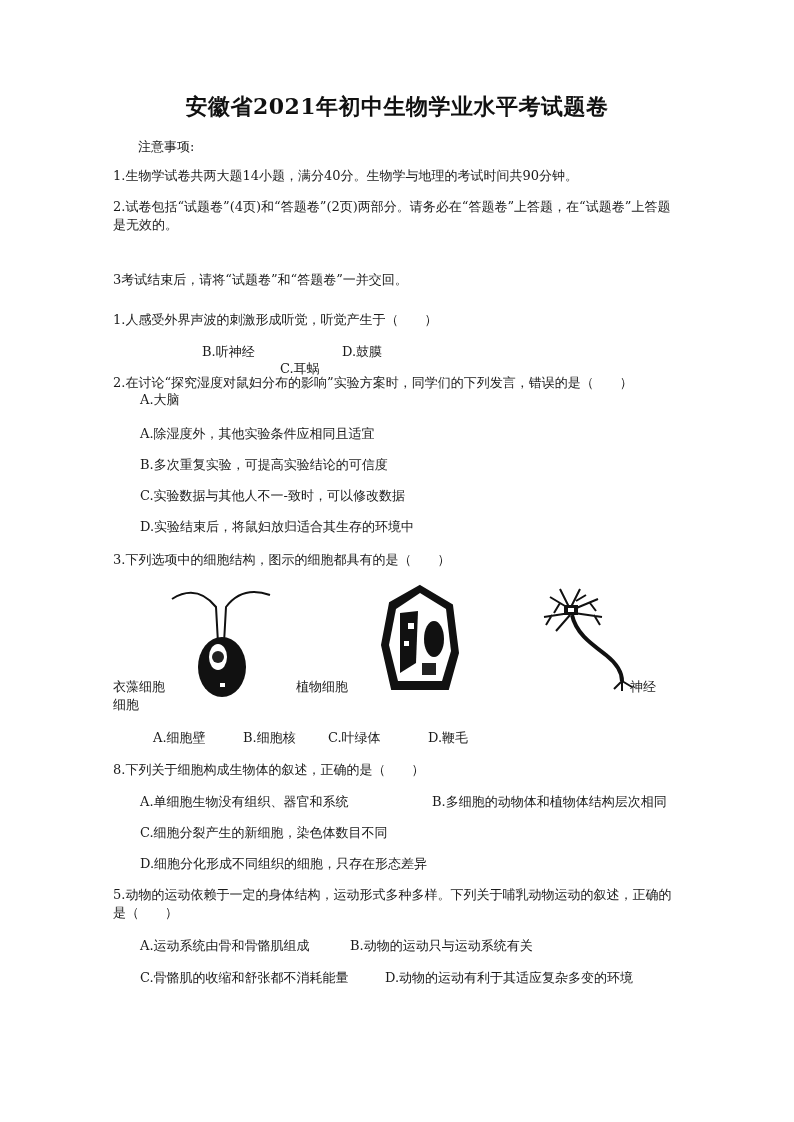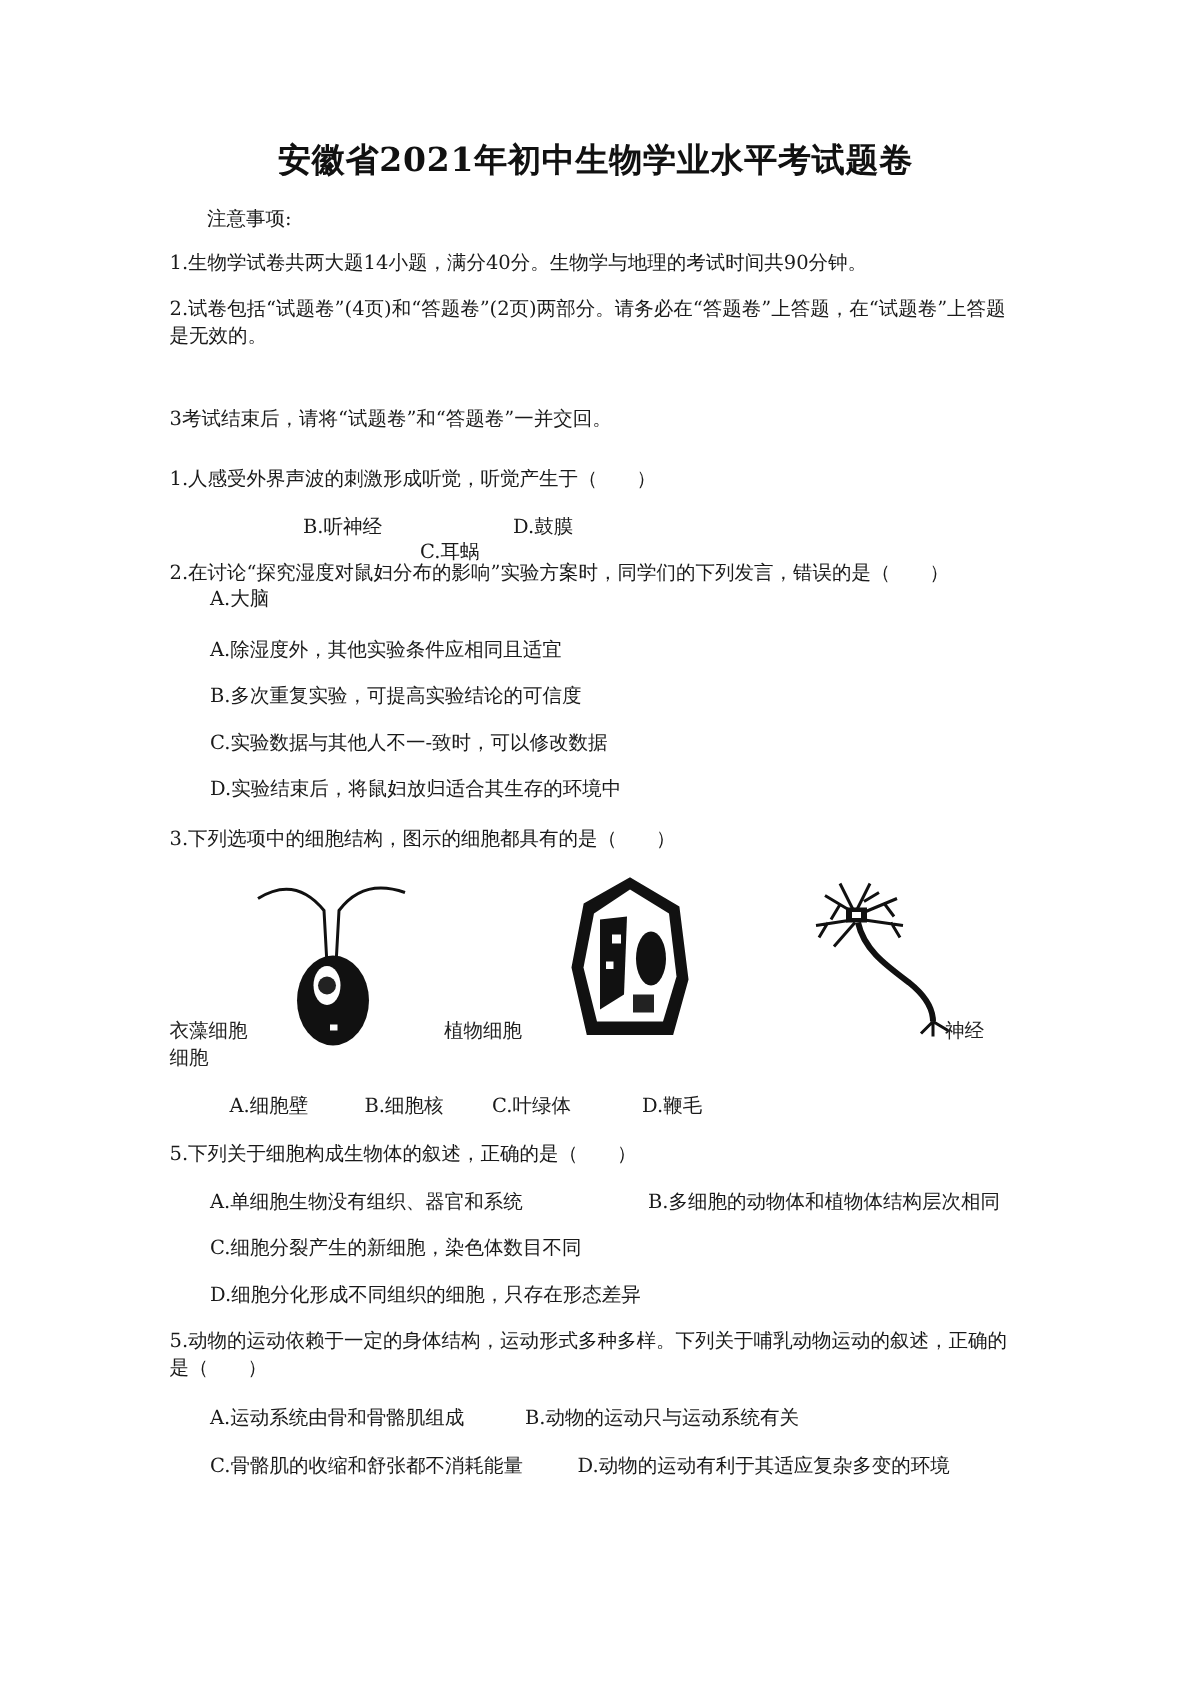--- a/index.html
+++ b/index.html
@@ -74,21 +74,21 @@
     <rect x="34" y="22" width="14" height="10" fill="#111"></rect>
     <rect x="38" y="25" width="6" height="4" fill="#fff"></rect>
   </svg>
   <div class="fig-label" style="left:630px; top:678px;">神经</div>
 
   <div class="opt" style="top:729px; left:153px;">A.细胞壁</div>
   <div class="opt" style="top:729px; left:243px;">B.细胞核</div>
   <div class="opt" style="top:729px; left:328px;">C.叶绿体</div>
   <div class="opt" style="top:729px; left:428px;text-align:right;">D.鞭毛</div>
 
-  <div class="line" style="top:761px;">5.下列关于细胞构成生物体的叙述，正确的是（　　）</div>
+  <div class="line" style="top:761px;">8.下列关于细胞构成生物体的叙述，正确的是（　　）</div>
   <div class="opt" style="top:793px; left:140px;">A.单细胞生物没有组织、器官和系统</div>
   <div class="opt" style="top:793px; left:392px;margin-left:40px;">B.多细胞的动物体和植物体结构层次相同</div>
   <div class="opt" style="top:824px; left:140px;">C.细胞分裂产生的新细胞，染色体数目不同</div>
   <div class="opt" style="top:855px; left:140px;">D.细胞分化形成不同组织的细胞，只存在形态差异</div>
 
   <div class="line wrap" style="top:886px; width:565px;">5.动物的运动依赖于一定的身体结构，运动形式多种多样。下列关于哺乳动物运动的叙述，正确的是（　　）</div>
   <div class="opt" style="top:937px; left:140px;">A.运动系统由骨和骨骼肌组成</div>
   <div class="opt" style="top:937px; left:350px;">B.动物的运动只与运动系统有关</div>
   <div class="opt" style="top:969px; left:140px;">C.骨骼肌的收缩和舒张都不消耗能量</div>
   <div class="opt" style="top:969px; left:385px;">D.动物的运动有利于其适应复杂多变的环境</div>

